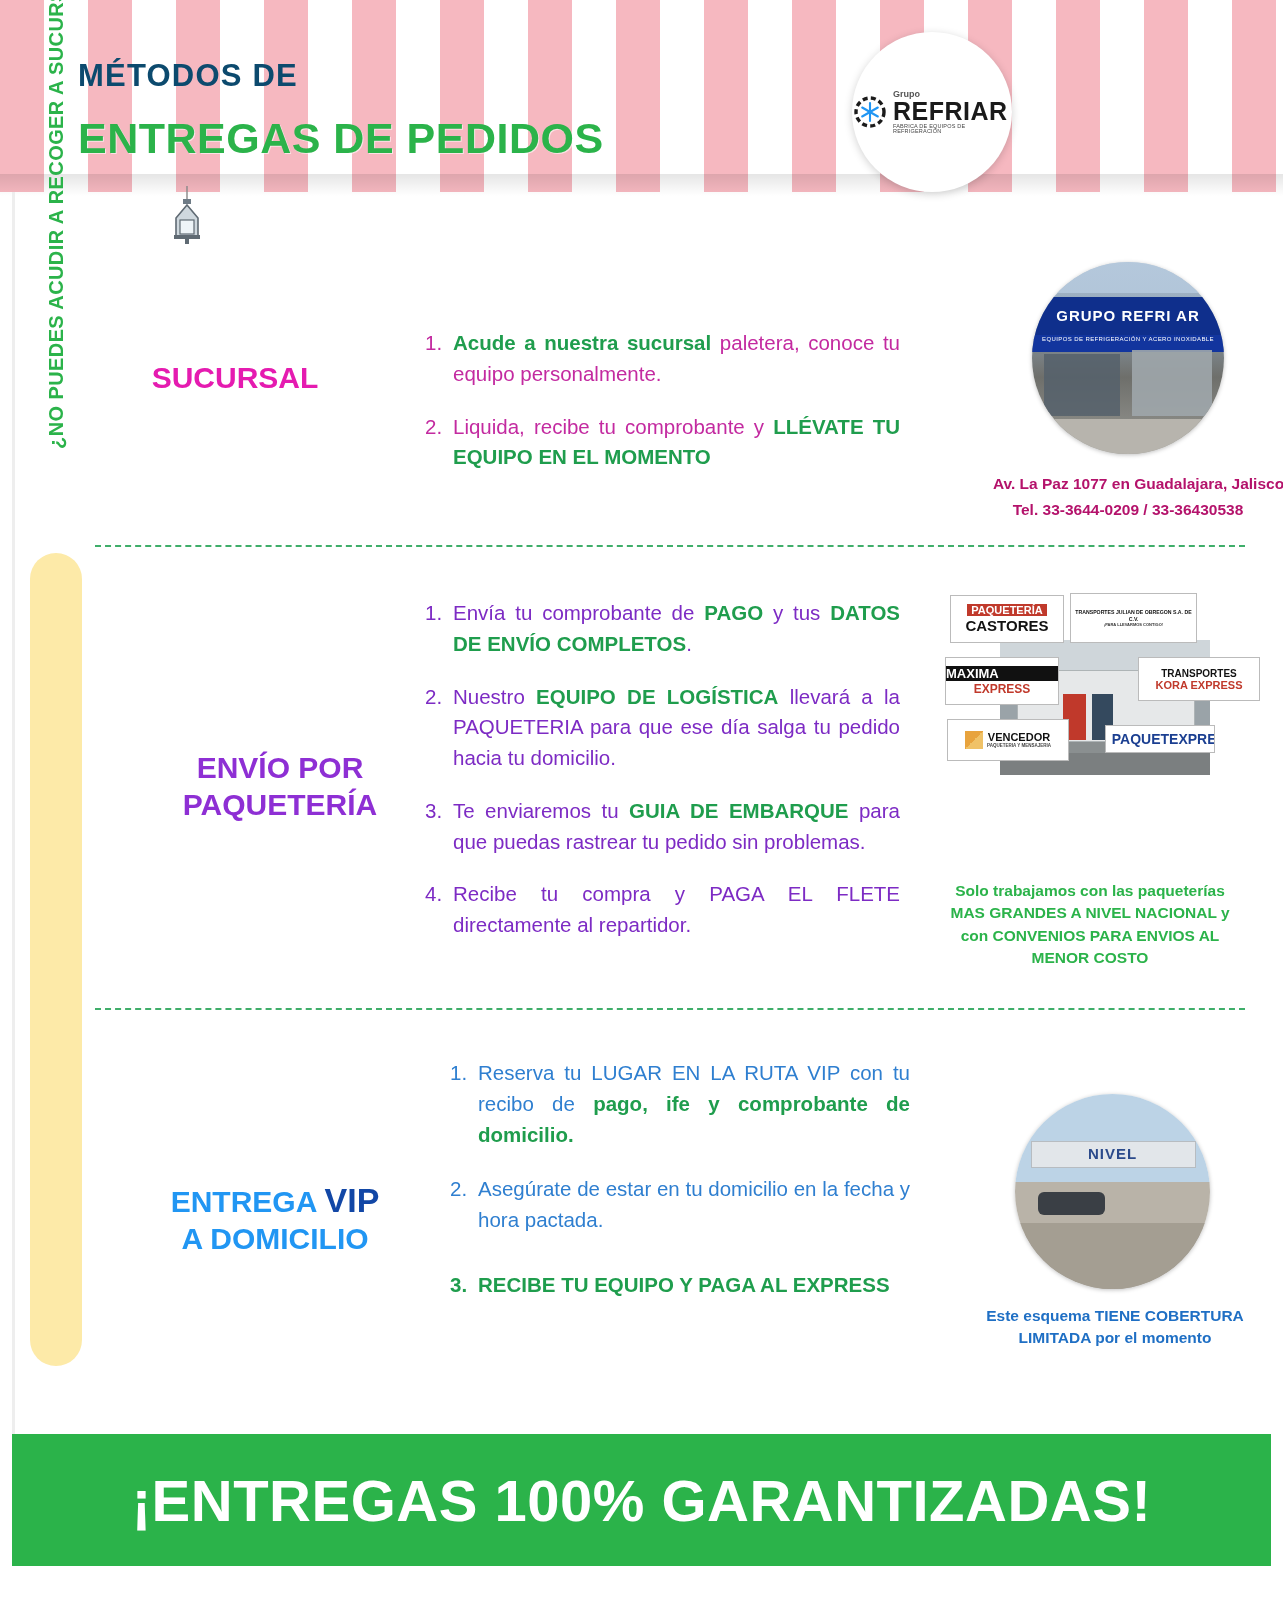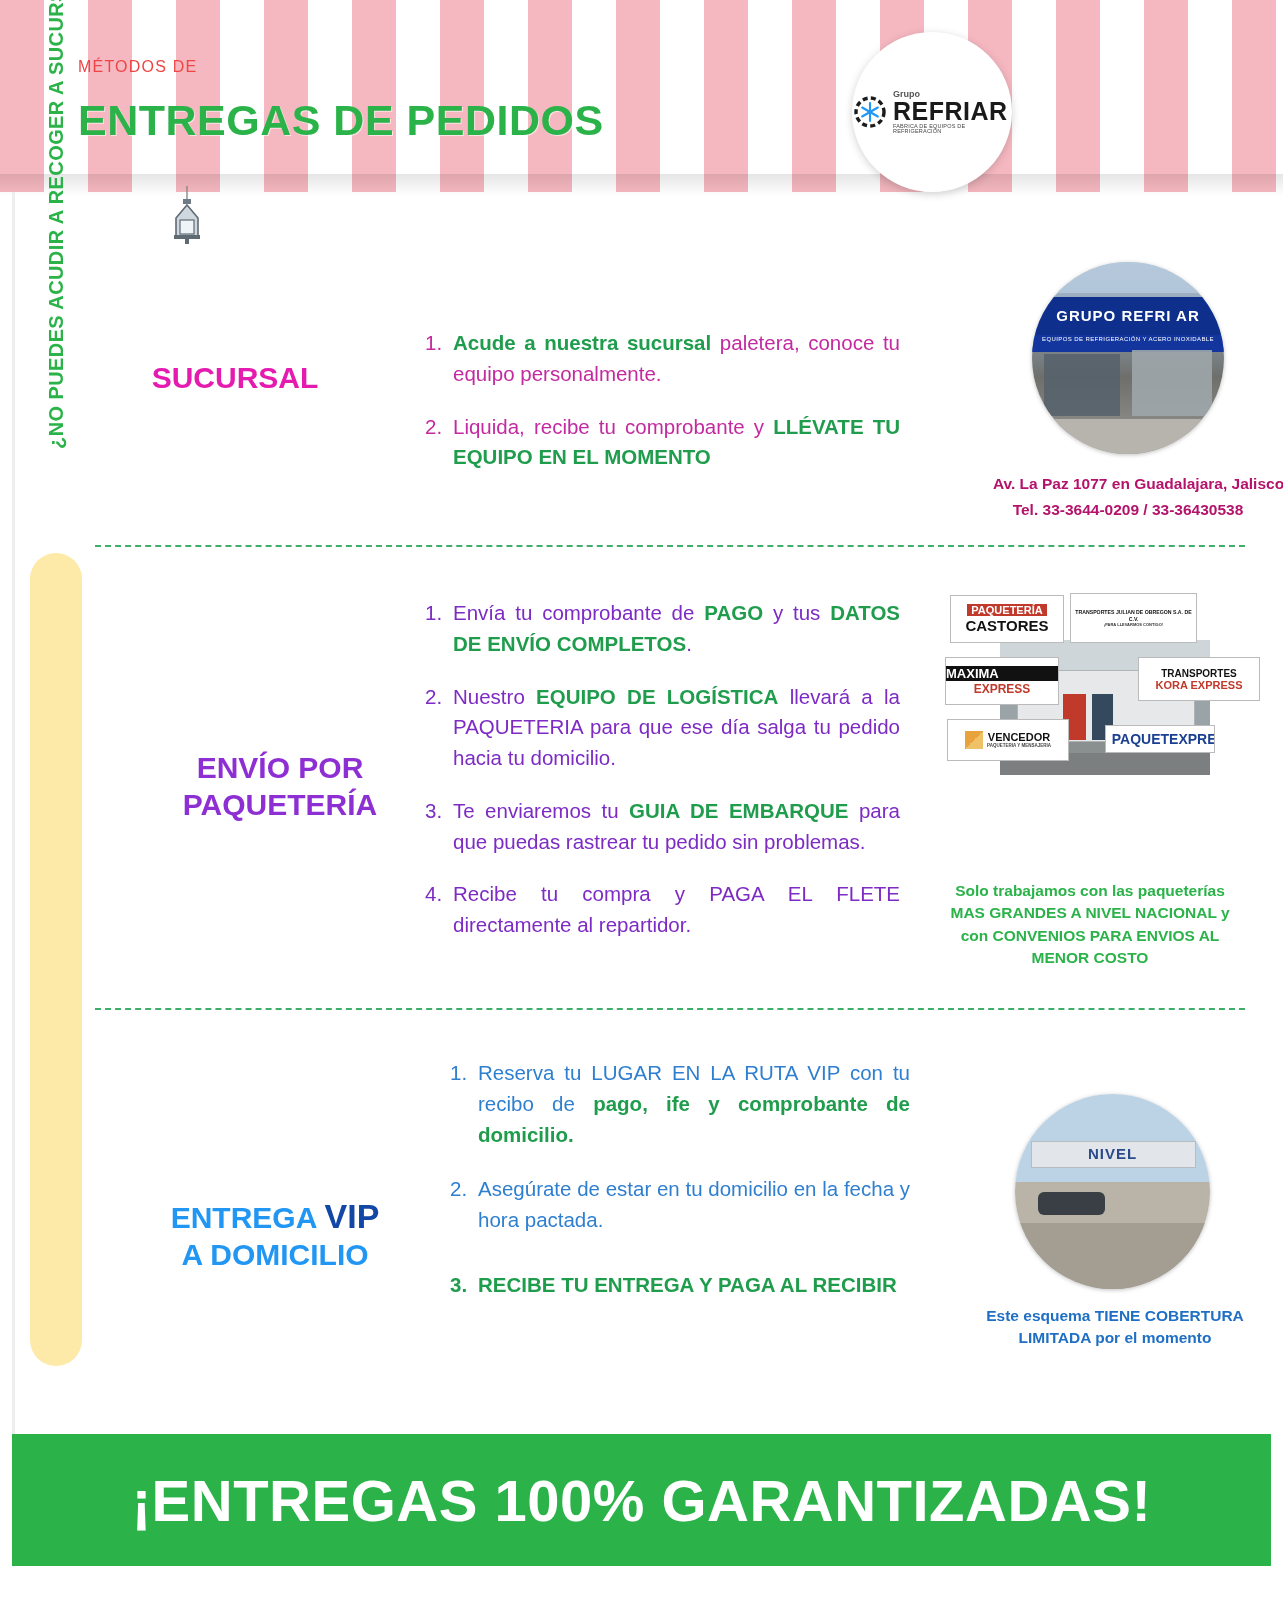--- a/index.html
+++ b/index.html
@@ -30,23 +30,23 @@
     left: 0; top: 174px;
     width: 1283px; height: 22px;
     background: linear-gradient(180deg, rgba(0,0,0,0.10), rgba(0,0,0,0));
   }
   .awning-title {
     position: absolute;
     left: 78px; top: 58px;
     z-index: 6;
   }
   .awning-title .kicker {
-    font-size: 16px;
-    font-weight: normal;
-    color: #ef4444;
+    font-size: 31px;
+    font-weight: bold;
+    color: #0c4a6e;
     letter-spacing: 1.2px;
   }
   .awning-title .main {
     font-size: 43px;
     font-weight: bold;
     color: #2bb34a;
     letter-spacing: 0.5px;
     margin-top: 20px;
     text-shadow: 1px 1px 0 rgba(255,255,255,0.6);
   }
@@ -413,39 +413,39 @@
 <div class="caption" style="left:940px; top:880px; width:300px; color:#2bb34a;">
   <div><span>Solo trabajamos con las paqueterías</span></div>
   <div><span>MAS GRANDES A NIVEL NACIONAL y</span></div>
   <div><span>con  CONVENIOS PARA ENVIOS AL</span></div>
   <div><span>MENOR COSTO</span></div>
 </div>
 
 <div class="divider" style="top:1008px;"></div>
 
 <div class="section s3" style="top:1060px;height:330px;">
-  <div class="sec-title" style="left:20px; top:136px; width:330px;">
+  <div class="sec-title" style="left:20px; top:120px; width:330px;">
     <div>
       <span>ENTREGA </span><span class="vip" style="font-size:34px;">VIP</span>
     </div>
     <div>A DOMICILIO</div>
   </div>
 
   <div class="steps" style="left:360px; top:-2px; width:460px;">
     <div class="step" style="margin-bottom:24px;">
       <span class="step-num">1.</span>
       <span class="step-body"><span>Reserva tu LUGAR EN LA RUTA VIP con tu recibo de </span><span class="g">pago, ife y comprobante de domicilio.</span></span>
     </div>
     <div class="step" style="margin-bottom:34px;">
       <span class="step-num">2.</span>
       <span class="step-body"><span>Asegúrate de estar en tu domicilio en la fecha y hora pactada.</span></span>
     </div>
     <div class="step">
       <span class="step-num g">3.</span>
-      <span class="step-body"><span class="g">RECIBE TU ENTREGA Y PAGA AL RECIBIR</span></span>
+      <span class="step-body"><span class="g">RECIBE TU EQUIPO Y PAGA AL EXPRESS</span></span>
     </div>
   </div>
 </div>
 
 <div class="photo-circle" style="left:1015px; top:1094px; width:195px; height:195px;
             background:linear-gradient(180deg,#bcd3e6 0 45%, #b9b3a8 45% 72%, #9c968c 72% 100%);">
   <div style="position:absolute;left:8%;top:24%;width:84%;height:13%;background:#e2e6ea;border:1px solid #b7bcc1;"></div>
   <div style="position:absolute;left:8%;top:24%;width:84%;height:13%;display:flex;align-items:center;justify-content:center;
               color:#2b4a8b;font-weight:bold;font-size:15px;letter-spacing:1px;">NIVEL</div>
   <div style="position:absolute;left:12%;top:50%;width:34%;height:12%;background:#3a3f45;border-radius:6px;"></div>

